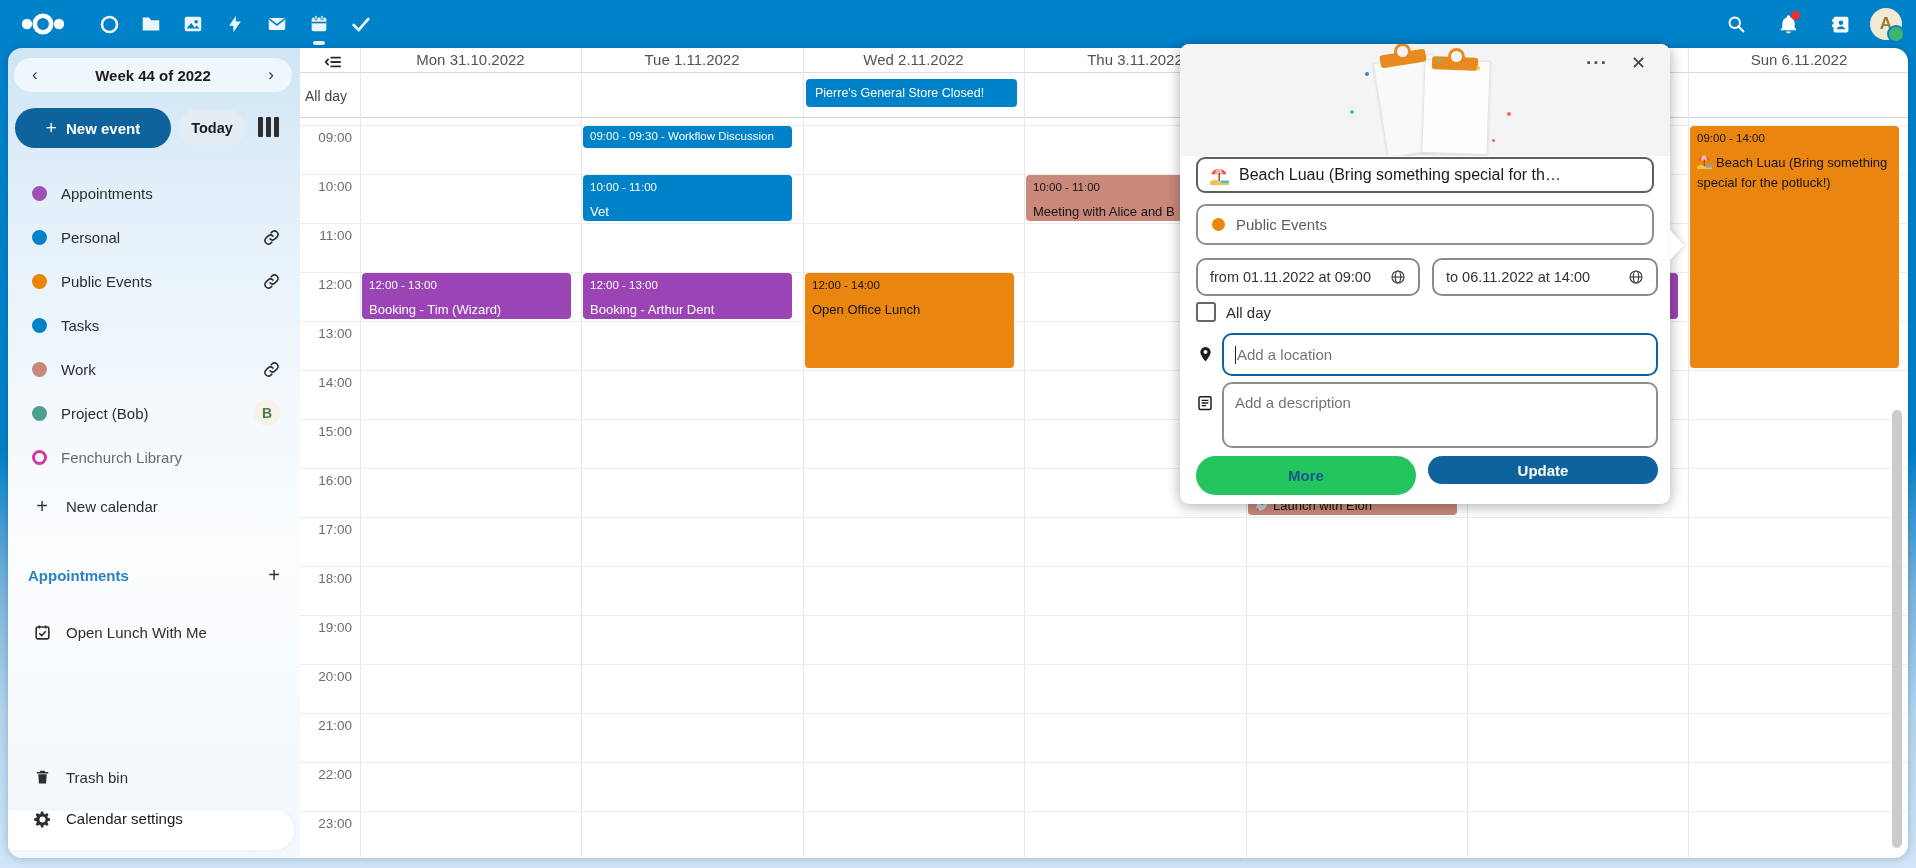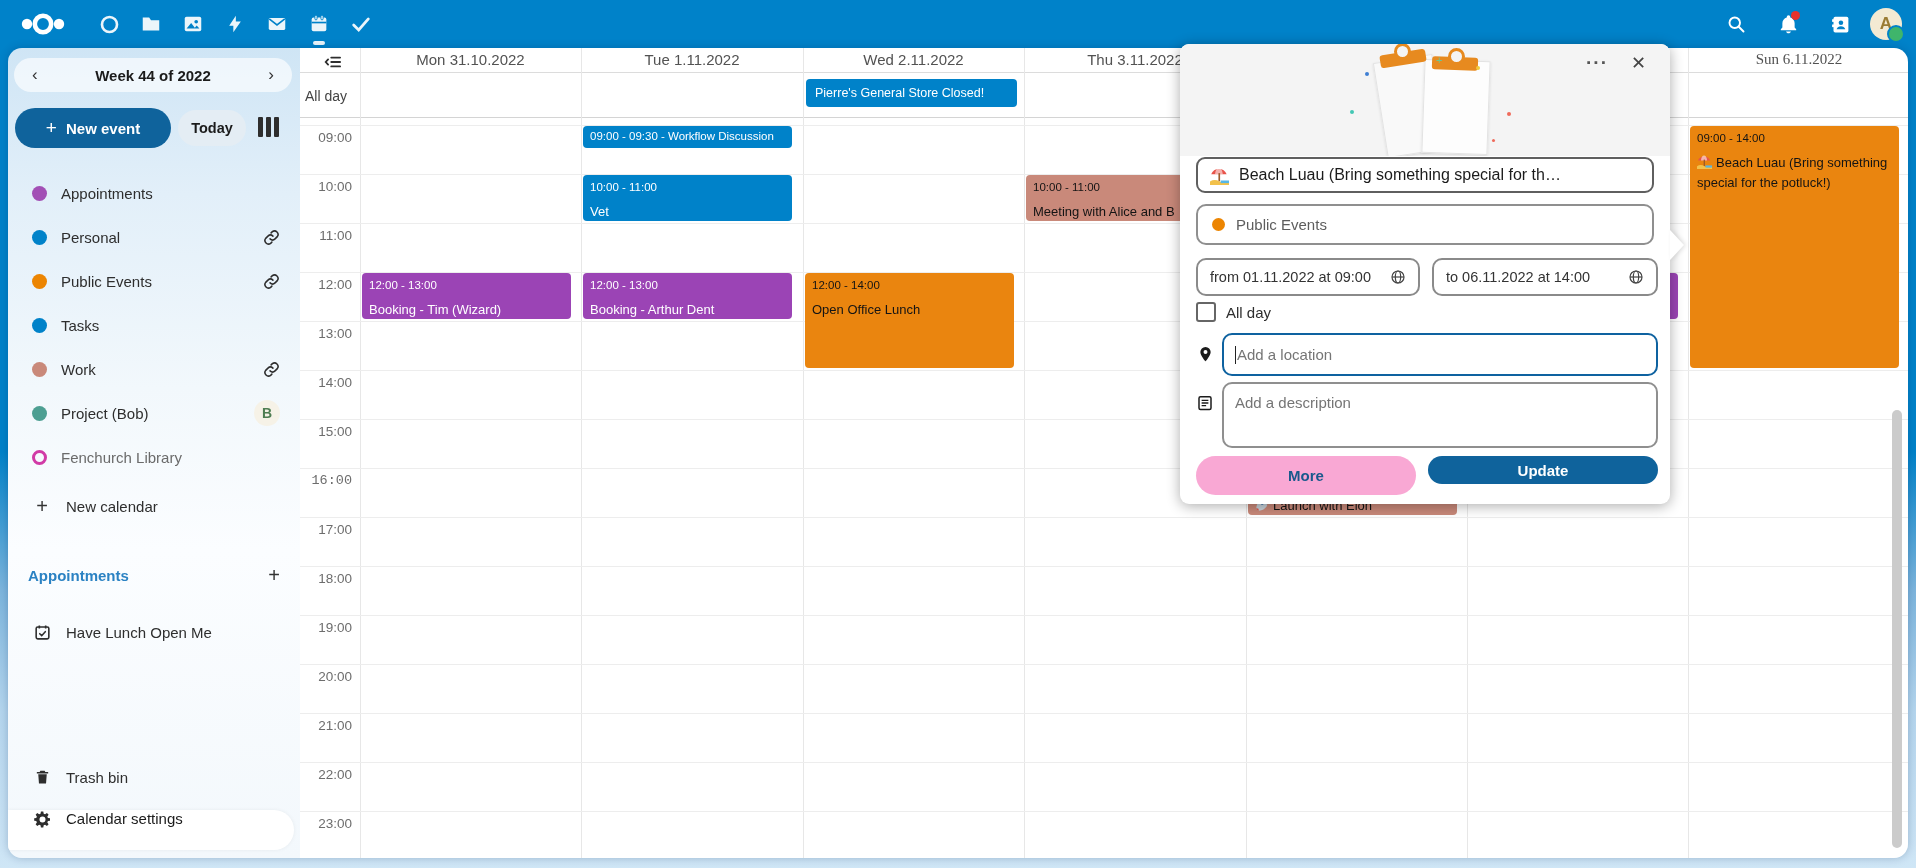--- a/index.html
+++ b/index.html
@@ -77,21 +77,21 @@
   .cat-dot{width:13px;height:13px;border-radius:50%;background:#ec8502;margin-right:11px;flex:none;}
   .date-field{top:214px;height:38px;padding:0 12px;font-size:14.5px;color:#333;justify-content:space-between;border-color:#8a8a8a;}
   .allday-row{position:absolute;left:16px;top:258px;display:flex;align-items:center;cursor:pointer;}
   .chk{width:16px;height:16px;border:2px solid #666;border-radius:3px;background:#fff;}
   .allday-row span{margin-left:10px;font-size:15px;color:#2e2e2e;}
   .loc-field{left:42px;top:289px;width:436px;height:43px;border-color:#0e62a0;border-radius:10px;padding:0 11px;}
   .desc-field{left:42px;top:338px;width:436px;height:66px;align-items:flex-start;padding:10px 11px;border-radius:10px;}
   .placeholder{font-size:15px;color:#757575;}
   .caret{display:inline-block;width:1px;height:18px;background:#222;margin-right:1px;vertical-align:-4px;}
   .row-icon{position:absolute;left:14px;width:22px;display:flex;justify-content:center;}
-  .btn-more{position:absolute;left:16px;top:412px;width:220px;height:39px;border-radius:20px;background:#f9a8d4;color:#19598c;font-weight:bold;font-size:15px;display:flex;align-items:center;justify-content:center;cursor:pointer;}
+  .btn-more{position:absolute;left:16px;top:412px;width:220px;height:39px;border-radius:20px;background:#22c55e;color:#19598c;font-weight:bold;font-size:15px;display:flex;align-items:center;justify-content:center;cursor:pointer;}
   .btn-update{position:absolute;left:248px;top:412px;width:230px;height:28px;border-radius:20px;background:#0f639c;color:#fff;font-weight:bold;font-size:15px;display:flex;align-items:center;justify-content:center;cursor:pointer;}
 </style>
 </head>
 <body>
 
 <div class="topbar">
   <div class="tb-left">
     <div class="logo">
       <svg width="56" height="26" viewBox="0 0 56 26">
         <circle cx="12" cy="13" r="5.2" fill="#fff"></circle>
@@ -255,21 +255,21 @@
     </div>
 
     <div class="row-simple" style="top:566px">
       <span class="ric">
         <svg width="19" height="19" viewBox="0 0 24 24" fill="none" stroke="#2e2e2e" stroke-width="2">
             <rect x="4" y="5" width="16" height="15" rx="2"></rect>
             <path d="M8 3v4M16 3v4"></path>
             <path d="M8.5 13.5l2.5 2.5 4.5-5" stroke-linecap="round"></path>
           </svg>
       </span>
-      <span>Have Lunch Open Me</span>
+      <span>Open Lunch With Me</span>
     </div>
 
     <div class="row-simple" style="top:711px">
       <span class="ric">
         <svg width="17" height="18" viewBox="0 0 24 24" fill="#2e2e2e">
             <path d="M9 3h6l1 2h4v2H4V5h4zM6 8h12l-1 13H7z"></path>
           </svg>
       </span>
       <span>Trash bin</span>
     </div>
@@ -292,21 +292,21 @@
         </svg>
     </div>
     <div class="allday-label">All day</div>
     <div id="grid-layer">
         <div class="day-head" style="left: 60px; width: 221px;">Mon 31.10.2022</div>
         <div class="day-head" style="left: 281px; width: 222px;">Tue 1.11.2022</div>
         <div class="day-head" style="left: 503px; width: 221px;">Wed 2.11.2022</div>
         <div class="day-head" style="left: 724px; width: 222px;">Thu 3.11.2022</div>
         <div class="day-head" style="left: 946px; width: 221px;">Fri 4.11.2022</div>
         <div class="day-head" style="left: 1167px; width: 221px;">Sat 5.11.2022</div>
-        <div class="day-head" style="left: 1388px; width: 222px; font-family: Liberation Serif, serif;">Sun 6.11.2022</div>
+        <div class="day-head" style="left: 1388px; width: 222px;">Sun 6.11.2022</div>
         <div class="hdr-line" style="top: 24px;"></div>
         <div class="hdr-line" style="top: 69px; background: rgb(212, 212, 212);"></div>
         <div class="vline" style="left: 60px;"></div>
         <div class="vline" style="left: 281px;"></div>
         <div class="vline" style="left: 503px;"></div>
         <div class="vline" style="left: 724px;"></div>
         <div class="vline" style="left: 946px;"></div>
         <div class="vline" style="left: 1167px;"></div>
         <div class="vline" style="left: 1388px;"></div>
         <div class="hline" style="top: 77px;"></div>
@@ -317,21 +317,21 @@
         <div class="hour-label" style="top: 180px;">11:00</div>
         <div class="hline" style="top: 224px;"></div>
         <div class="hour-label" style="top: 229px;">12:00</div>
         <div class="hline" style="top: 273px;"></div>
         <div class="hour-label" style="top: 278px;">13:00</div>
         <div class="hline" style="top: 322px;"></div>
         <div class="hour-label" style="top: 327px;">14:00</div>
         <div class="hline" style="top: 371px;"></div>
         <div class="hour-label" style="top: 376px;">15:00</div>
         <div class="hline" style="top: 420px;"></div>
-        <div class="hour-label" style="top: 425px; font-family: Liberation Mono, monospace;">16:00</div>
+        <div class="hour-label" style="top: 425px;">16:00</div>
         <div class="hline" style="top: 469px;"></div>
         <div class="hour-label" style="top: 474px;">17:00</div>
         <div class="hline" style="top: 518px;"></div>
         <div class="hour-label" style="top: 523px;">18:00</div>
         <div class="hline" style="top: 567px;"></div>
         <div class="hour-label" style="top: 572px;">19:00</div>
         <div class="hline" style="top: 616px;"></div>
         <div class="hour-label" style="top: 621px;">20:00</div>
         <div class="hline" style="top: 665px;"></div>
         <div class="hour-label" style="top: 670px;">21:00</div>

